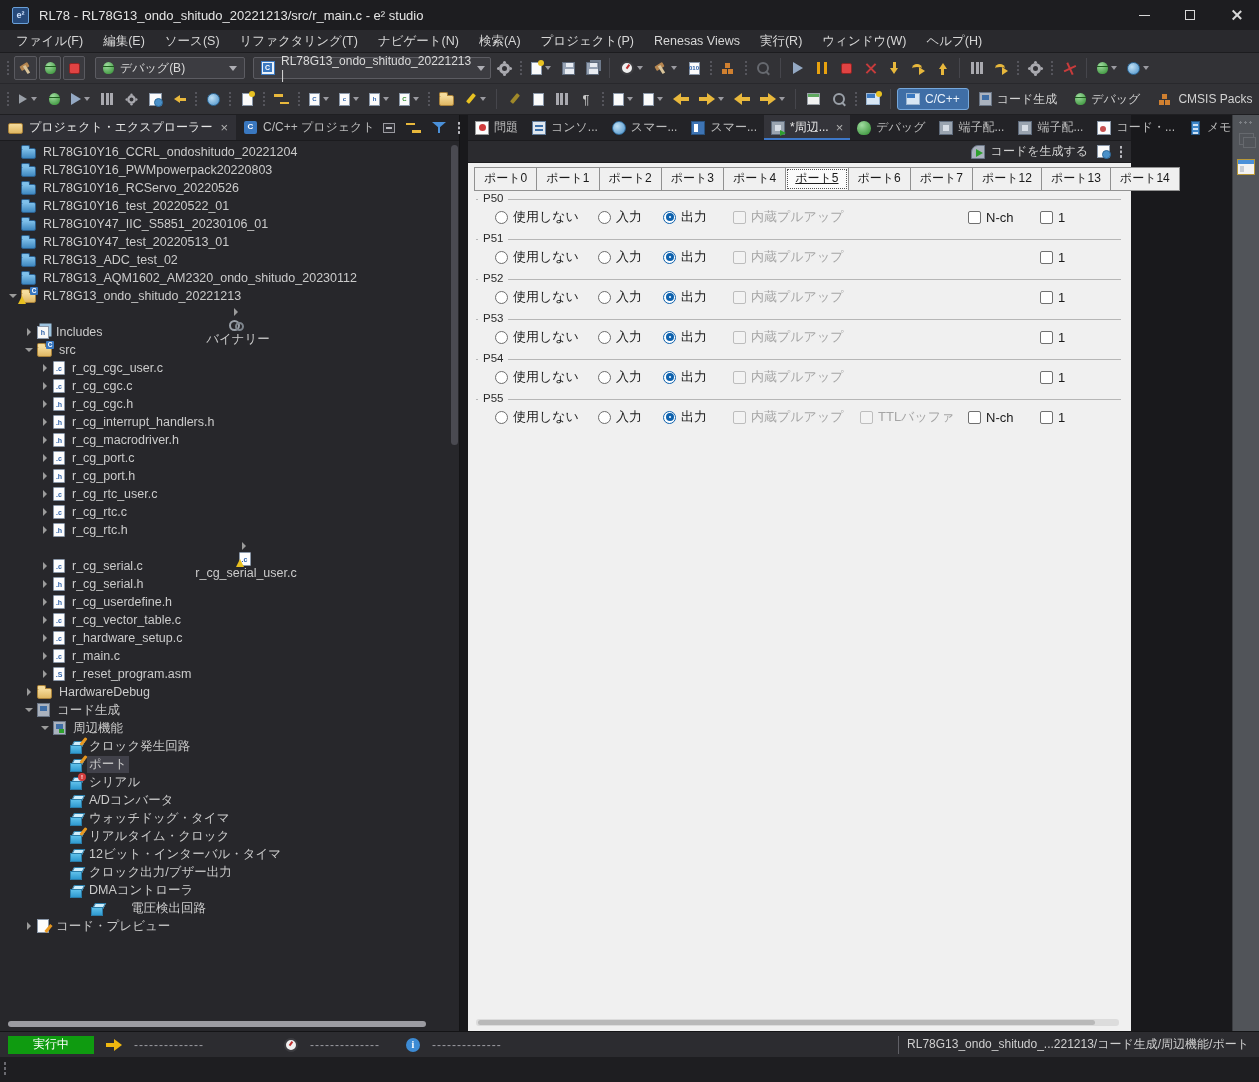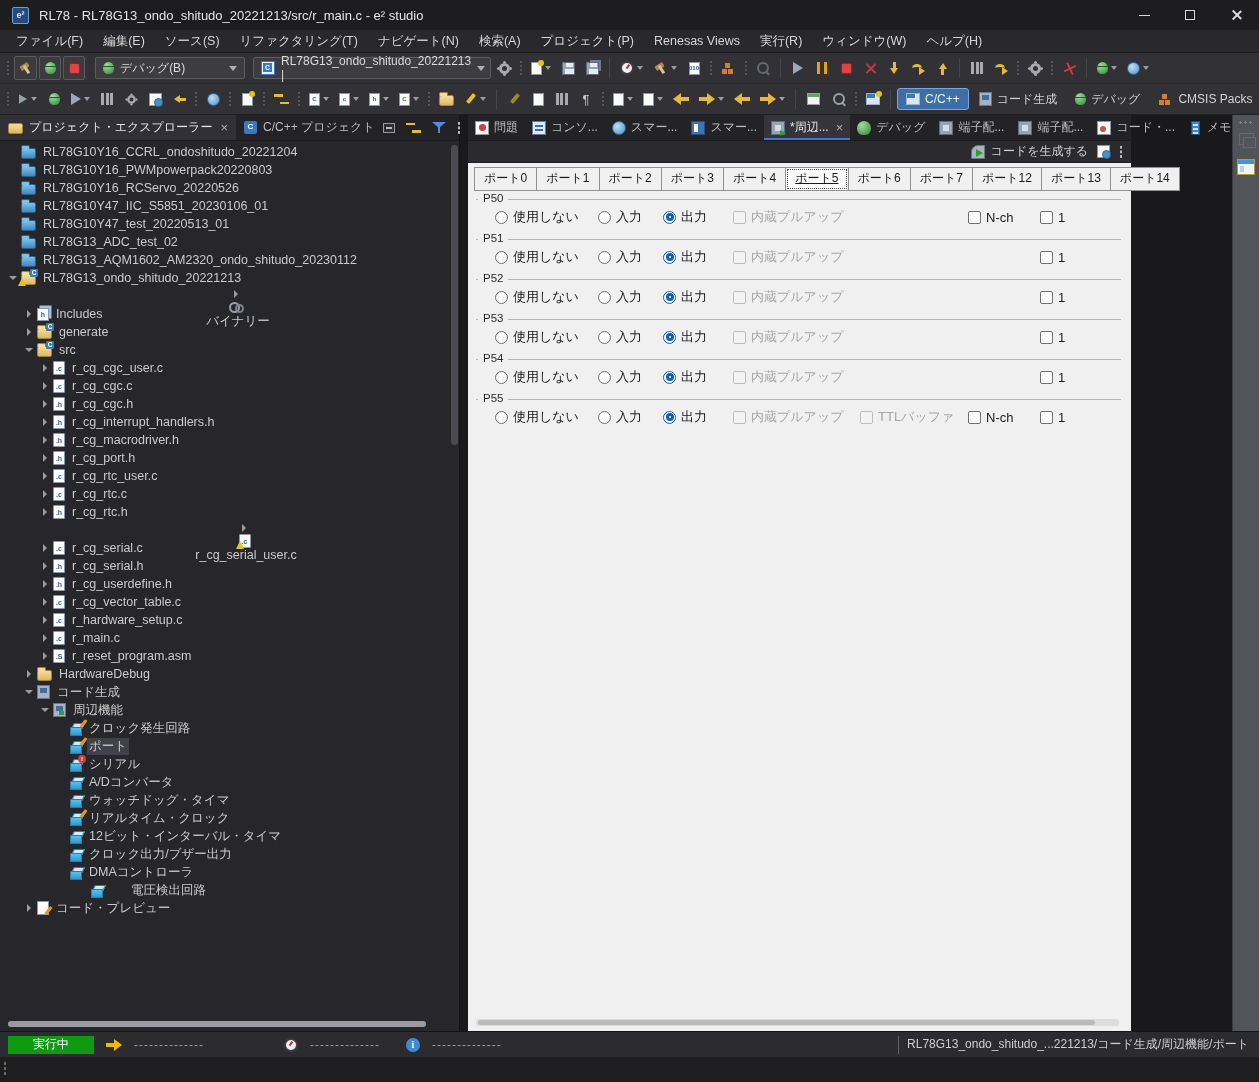--- a/index.html
+++ b/index.html
@@ -506,20 +506,25 @@
             <span class="tlabel">RL78G10Y16_PWMpowerpack20220803</span>
           </div>
           <div class="trow" style="padding-left: 6px;">
             <span class="chev"></span>
             <span class="fic ic-project"></span>
             <span class="tlabel">RL78G10Y16_RCServo_20220526</span>
           </div>
           <div class="trow" style="padding-left: 6px;">
             <span class="chev"></span>
             <span class="fic ic-project"></span>
+            <span class="tlabel">RL78G10Y16_test_20220522_01</span>
+          </div>
+          <div class="trow" style="padding-left: 6px;">
+            <span class="chev"></span>
+            <span class="fic ic-project"></span>
             <span class="tlabel">RL78G10Y47_IIC_S5851_20230106_01</span>
           </div>
           <div class="trow" style="padding-left: 6px;">
             <span class="chev"></span>
             <span class="fic ic-project"></span>
             <span class="tlabel">RL78G10Y47_test_20220513_01</span>
           </div>
           <div class="trow" style="padding-left: 6px;">
             <span class="chev"></span>
             <span class="fic ic-project"></span>
@@ -541,25 +546,20 @@
             <span class="chev r"></span>
             <span class="fic ic-binary"></span>
             <span class="tlabel">バイナリー</span>
           </div>
           <div class="trow" style="padding-left: 22px;">
             <span class="chev r"></span>
             <span class="fic ic-includes">h</span>
             <span class="tlabel">Includes</span>
           </div>
           <div class="trow" style="padding-left: 22px;">
-            <span class="chev r"></span>
-            <span class="fic ic-cfolder"></span>
-            <span class="tlabel">generate</span>
-          </div>
-          <div class="trow" style="padding-left: 22px;">
             <span class="chev d"></span>
             <span class="fic ic-cfolder-open"></span>
             <span class="tlabel">src</span>
           </div>
           <div class="trow" style="padding-left: 38px;">
             <span class="chev r"></span>
             <span class="fic ic-cfile">.c</span>
             <span class="tlabel">r_cg_cgc_user.c</span>
           </div>
           <div class="trow" style="padding-left: 38px;">
@@ -574,20 +574,25 @@
           </div>
           <div class="trow" style="padding-left: 38px;">
             <span class="chev r"></span>
             <span class="fic ic-hfile">.h</span>
             <span class="tlabel">r_cg_interrupt_handlers.h</span>
           </div>
           <div class="trow" style="padding-left: 38px;">
             <span class="chev r"></span>
             <span class="fic ic-hfile">.h</span>
             <span class="tlabel">r_cg_macrodriver.h</span>
+          </div>
+          <div class="trow" style="padding-left: 38px;">
+            <span class="chev r"></span>
+            <span class="fic ic-cfile">.c</span>
+            <span class="tlabel">r_cg_port.c</span>
           </div>
           <div class="trow" style="padding-left: 38px;">
             <span class="chev r"></span>
             <span class="fic ic-hfile">.h</span>
             <span class="tlabel">r_cg_port.h</span>
           </div>
           <div class="trow" style="padding-left: 38px;">
             <span class="chev r"></span>
             <span class="fic ic-cfile">.c</span>
             <span class="tlabel">r_cg_rtc_user.c</span>

